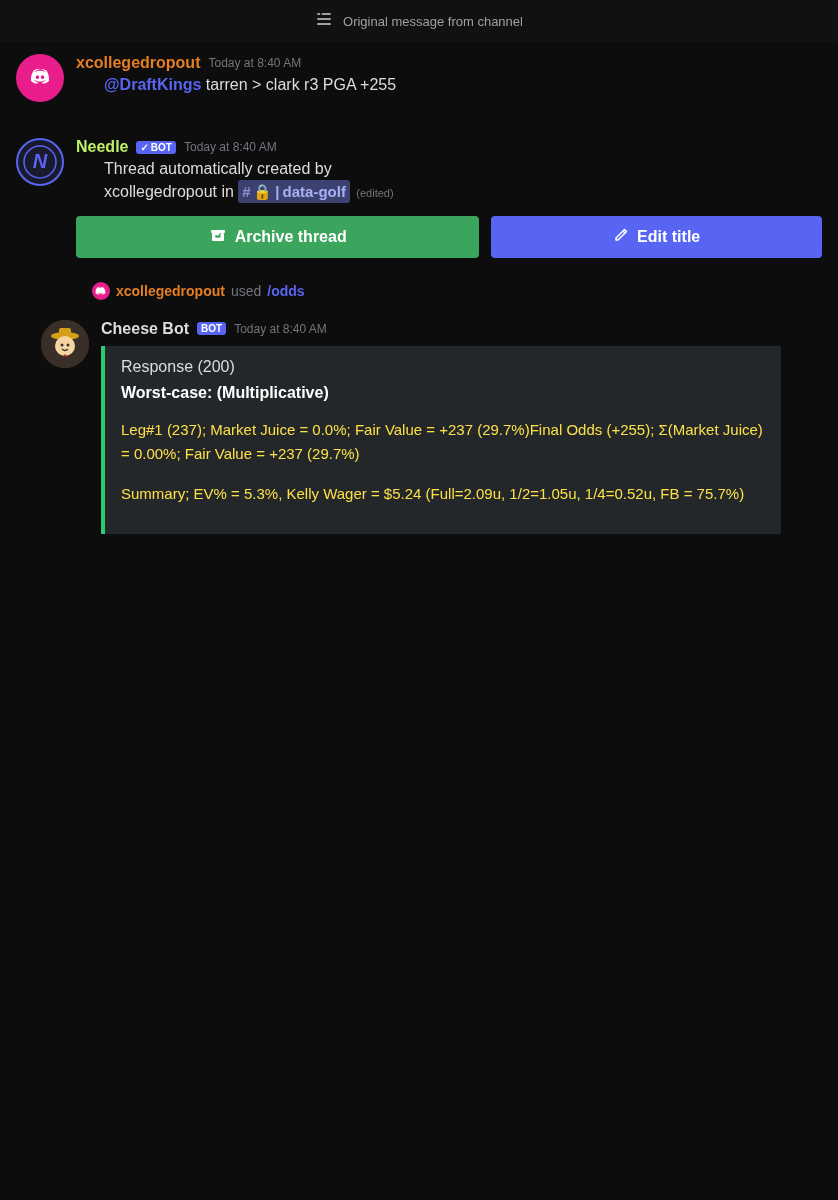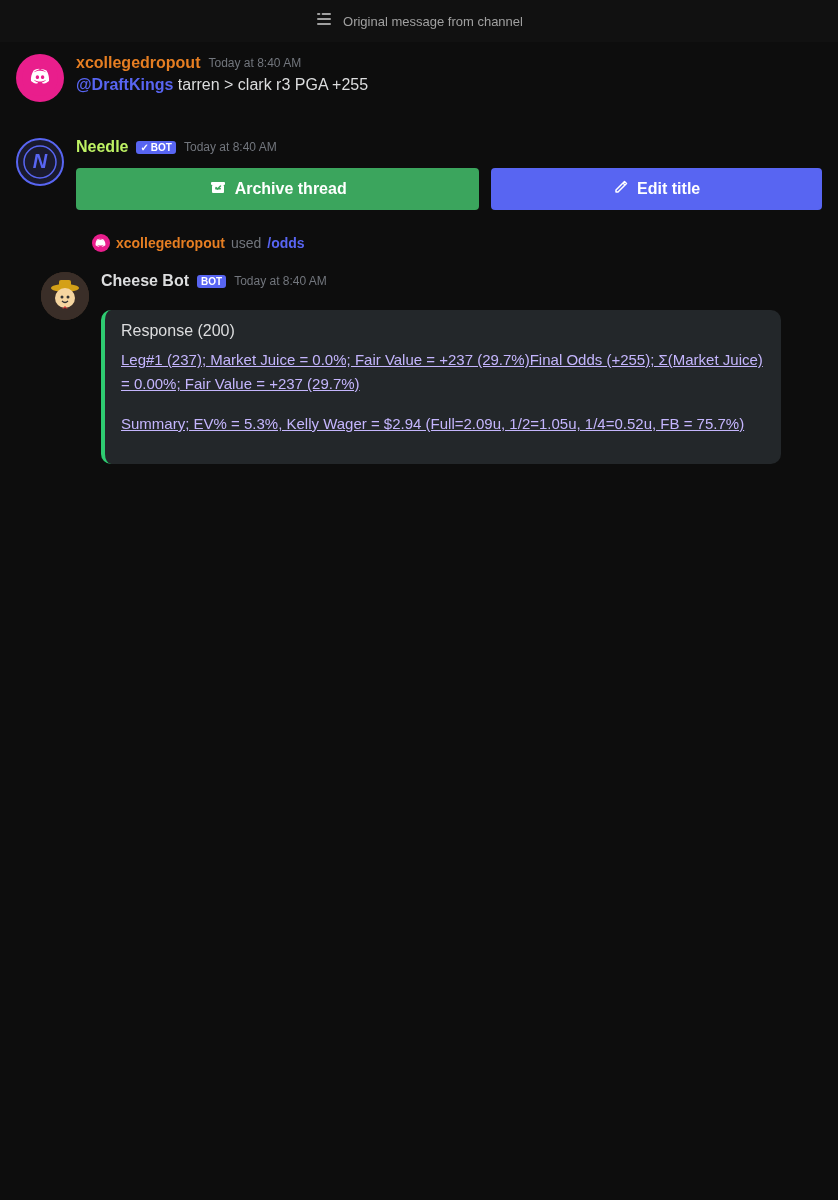--- a/index.html
+++ b/index.html
@@ -97,20 +97,21 @@
       border-radius: 3px;
       display: flex;
       align-items: center;
       gap: 2px;
     }
 
     .message-text {
       font-size: 16px;
       color: #dcddde;
       line-height: 1.4;
+      margin-left: 28px;
     }
 
     .mention {
       color: #5865f2;
       font-weight: 600;
     }
 
     .channel-ref {
       background: #3c4270;
       color: #a8b0f5;
@@ -221,47 +222,46 @@
       background: #4a3728;
       display: flex;
       align-items: center;
       justify-content: center;
       font-size: 26px;
       flex-shrink: 0;
     }
 
     
     .embed-container {
-      margin-top: 20px;
+      margin-top: 8px;
       margin-left: 0;
       border-left: 4px solid #2ecc71;
       background: #23272a;
-      border-radius: 10px;
+      border-radius: 0;
       padding: 12px 16px;
       max-width: 680px;
     }
 
     .embed-response-code {
       font-size: 16px;
       color: #dcddde;
       margin-bottom: 8px;
     }
 
     .embed-worst-case {
       font-size: 16px;
       font-weight: 700;
       color: #ffffff;
       margin-bottom: 16px;
     }
 
     .embed-body {
       font-size: 15px;
-      color: #c4b5fd;
+      color: #fde047;
       line-height: 1.6;
-      text-decoration: underline;
     }
 
     .embed-section {
       margin-bottom: 16px;
     }
 
     .needle-avatar-wrap {
       width: 48px;
       height: 48px;
       border-radius: 50%;
@@ -326,20 +326,31 @@
     </div>
     <div class="message-content">
       <div class="message-header">
         <span class="username username-needle">Needle</span>
         <span class="bot-badge">
           <span>✓</span>
 
           <span>BOT</span>
         </span>
         <span class="timestamp">Today at 8:40 AM</span>
+      </div>
+      <div class="message-text">
+        <span>Thread automatically created by</span><br>
+        <span>xcollegedropout in</span>
+        <span class="channel-ref">
+          <span class="hash">#</span>
+          <span>🔒</span>
+          <span> | </span>
+          <strong>data-golf</strong>
+        </span>
+        <span class="edited-tag">(edited)</span>
       </div>
 
       <div class="action-buttons">
         <button class="btn-archive">
           <span>
             <svg width="18" height="18" viewBox="0 0 18 18" fill="none">
               <rect x="2" y="4" width="14" height="3" rx="1" fill="white"></rect>
               <rect x="3" y="7" width="12" height="8" rx="1" fill="white"></rect>
               <rect x="6" y="10" width="6" height="1.5" rx="0.75" fill="#3ba55d"></rect>
               <path d="M7 9.5l1.5 1.5 3-3" stroke="#3ba55d" stroke-width="1.5" stroke-linecap="round"></path>
@@ -398,26 +409,27 @@
       <div class="message-header">
         <span class="username username-cheesebot">Cheese Bot</span>
         <span class="bot-badge">
           <span>BOT</span>
         </span>
         <span class="timestamp">Today at 8:40 AM</span>
       </div>
 
       <div class="embed-container">
         <div class="embed-response-code">Response (200)</div>
+        <div class="embed-worst-case">Worst-case: (Multiplicative)</div>
         <div class="embed-body">
           <div class="embed-section">
             <span>Leg#1 (237); Market Juice = 0.0%; Fair Value = +237 (29.7%)Final Odds (+255); Σ(Market Juice) = 0.00%; Fair Value = +237 (29.7%)</span>
           </div>
           <div class="embed-section">
-            <span>Summary; EV% = 5.3%, Kelly Wager = $2.94 (Full=2.09u, 1/2=1.05u, 1/4=0.52u, FB = 75.7%)</span>
+            <span>Summary; EV% = 5.3%, Kelly Wager = $5.24 (Full=2.09u, 1/2=1.05u, 1/4=0.52u, FB = 75.7%)</span>
           </div>
         </div>
       </div>
 
     </div>
   </div>
 
 </div>
 
 </body></html>

